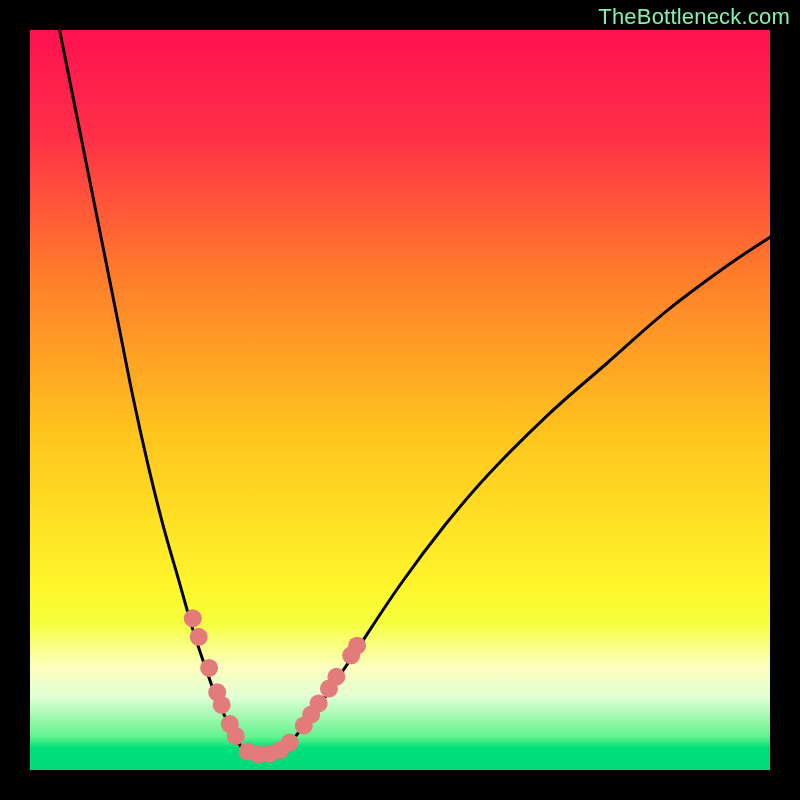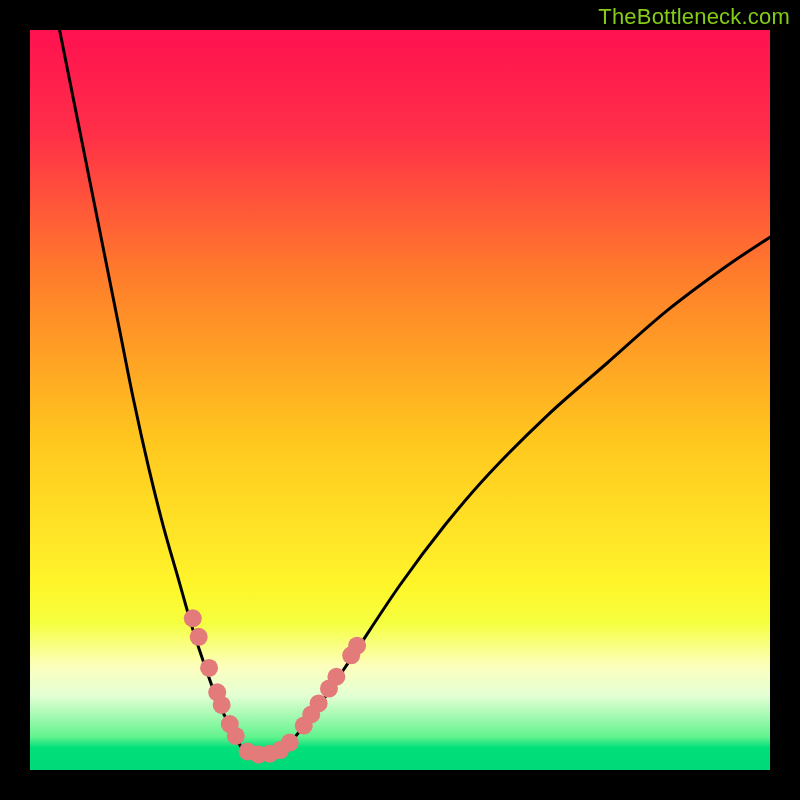--- a/index.html
+++ b/index.html
@@ -22,21 +22,21 @@
     left: 30px;
     top: 30px;
     width: 740px;
     height: 740px;
     
   }
   .attribution {
     position: absolute;
     top: 4px;
     right: 10px;
-    color: #84cc16;
+    color: #86efac;
     font-size: 22px;
     font-weight: 500;
     font-family: Arial, Helvetica, sans-serif;
     letter-spacing: 0.2px;
     margin-left: 30px;
   }
   svg.curve-layer {
     position: absolute;
     left: 0;
     top: 0;

